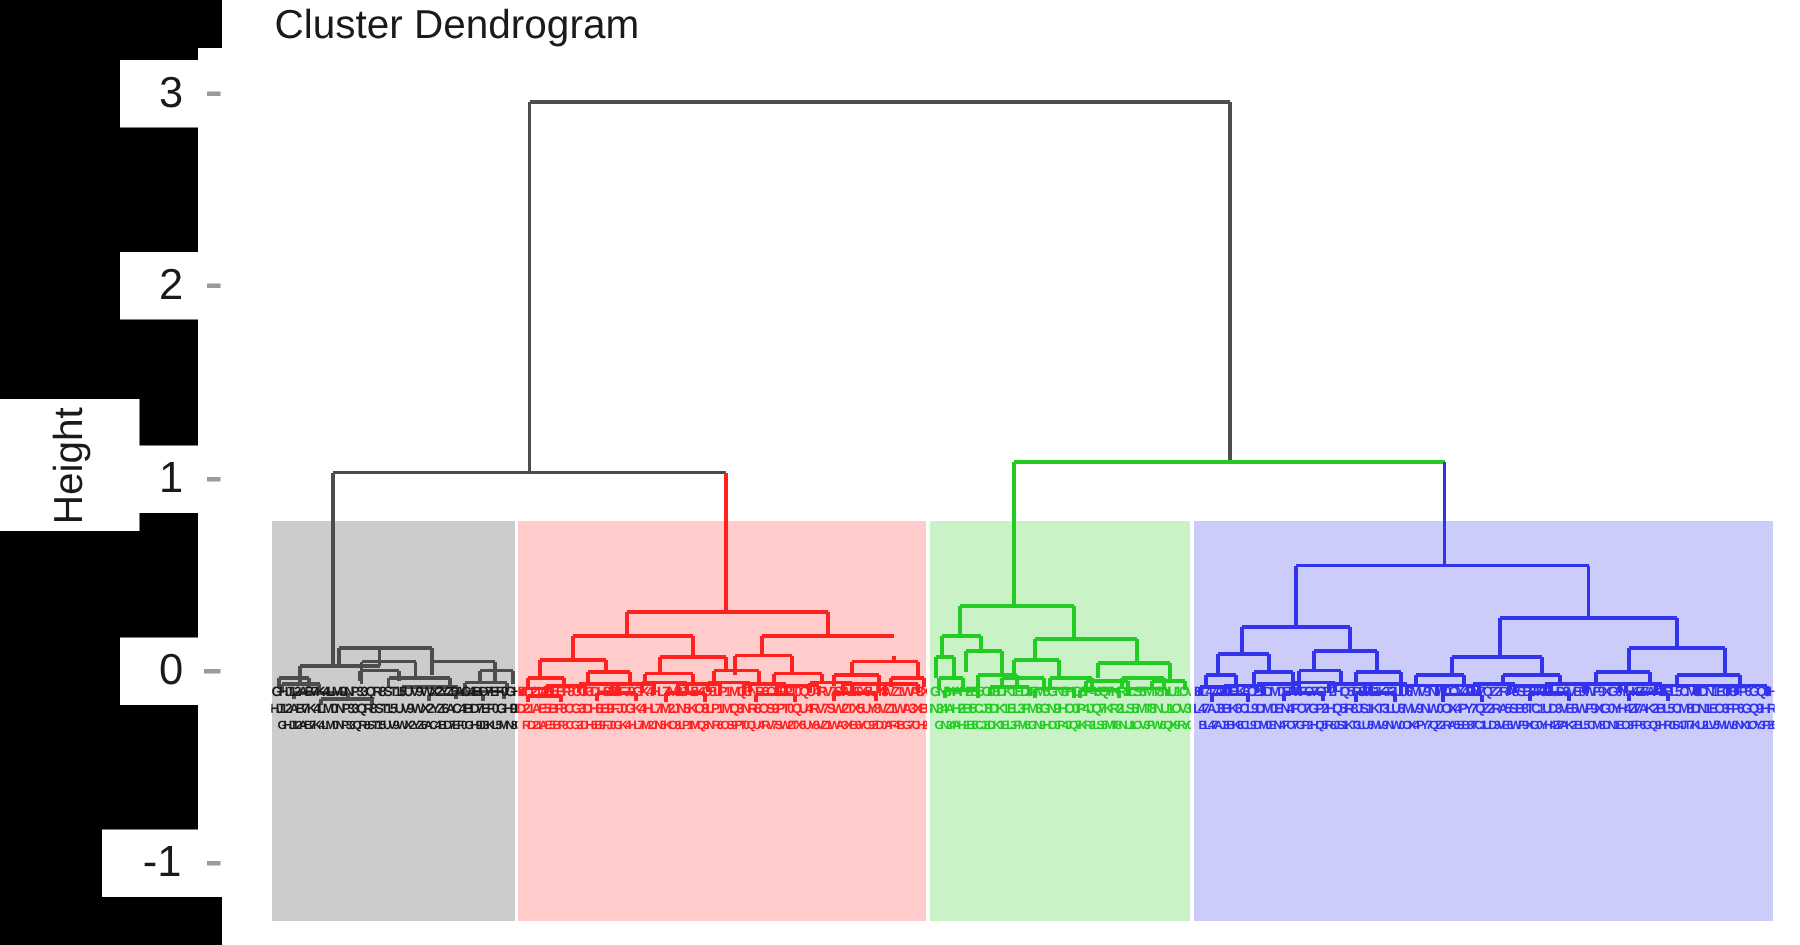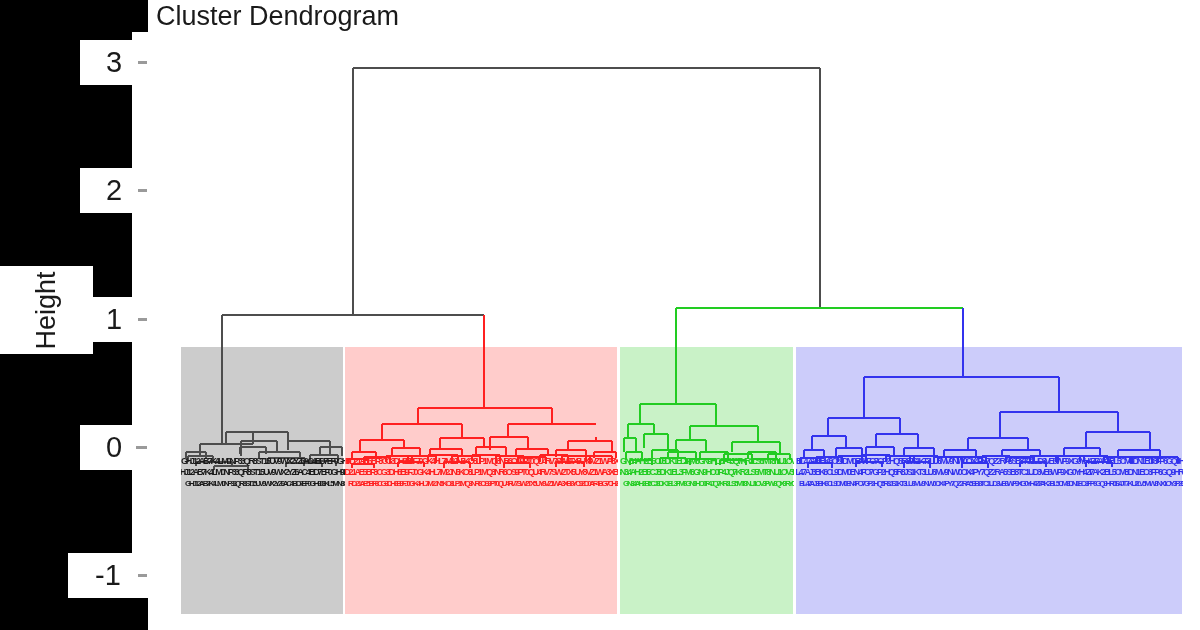--- a/index.html
+++ b/index.html
@@ -7,21 +7,21 @@
   #root{
     position:relative;width:1200px;height:630px;overflow:hidden;
     background:#ffffff;
     font-family:"Liberation Sans","DejaVu Sans",sans-serif;
   }
   
   .margin-black{position:absolute;background:#000000;}
   
   .plate{position:absolute;background:#ffffff;display:flex;align-items:center;justify-content:center;}
   .tick-label{font-size:29px;color:#1a1a1a;line-height:1;}
-  .title-plate{justify-content:flex-start;padding-left:8px;}
+  .title-plate{justify-content:flex-start;padding-left:19px;margin-left:16px;}
   .title-text{font-size:27px;color:#1a1a1a;white-space:nowrap;}
   .ylab-plate{justify-content:center;}
   .ylab-text{font-size:27px;color:#1a1a1a;white-space:nowrap;transform:rotate(-90deg);transform-origin:center center;}
   .tickmark{position:absolute;background:#9a9a9a;height:3px;width:9px;}
   
   #plot{position:absolute;left:0;top:0;width:1200px;height:630px;}
   .leaf-strip{position:absolute;overflow:hidden;pointer-events:none;}
   .leaf-row{position:absolute;white-space:nowrap;font-size:9px;font-family:"Liberation Sans","DejaVu Sans",sans-serif;letter-spacing:-2.2px;font-weight:700;}
 </style>
 </head>

